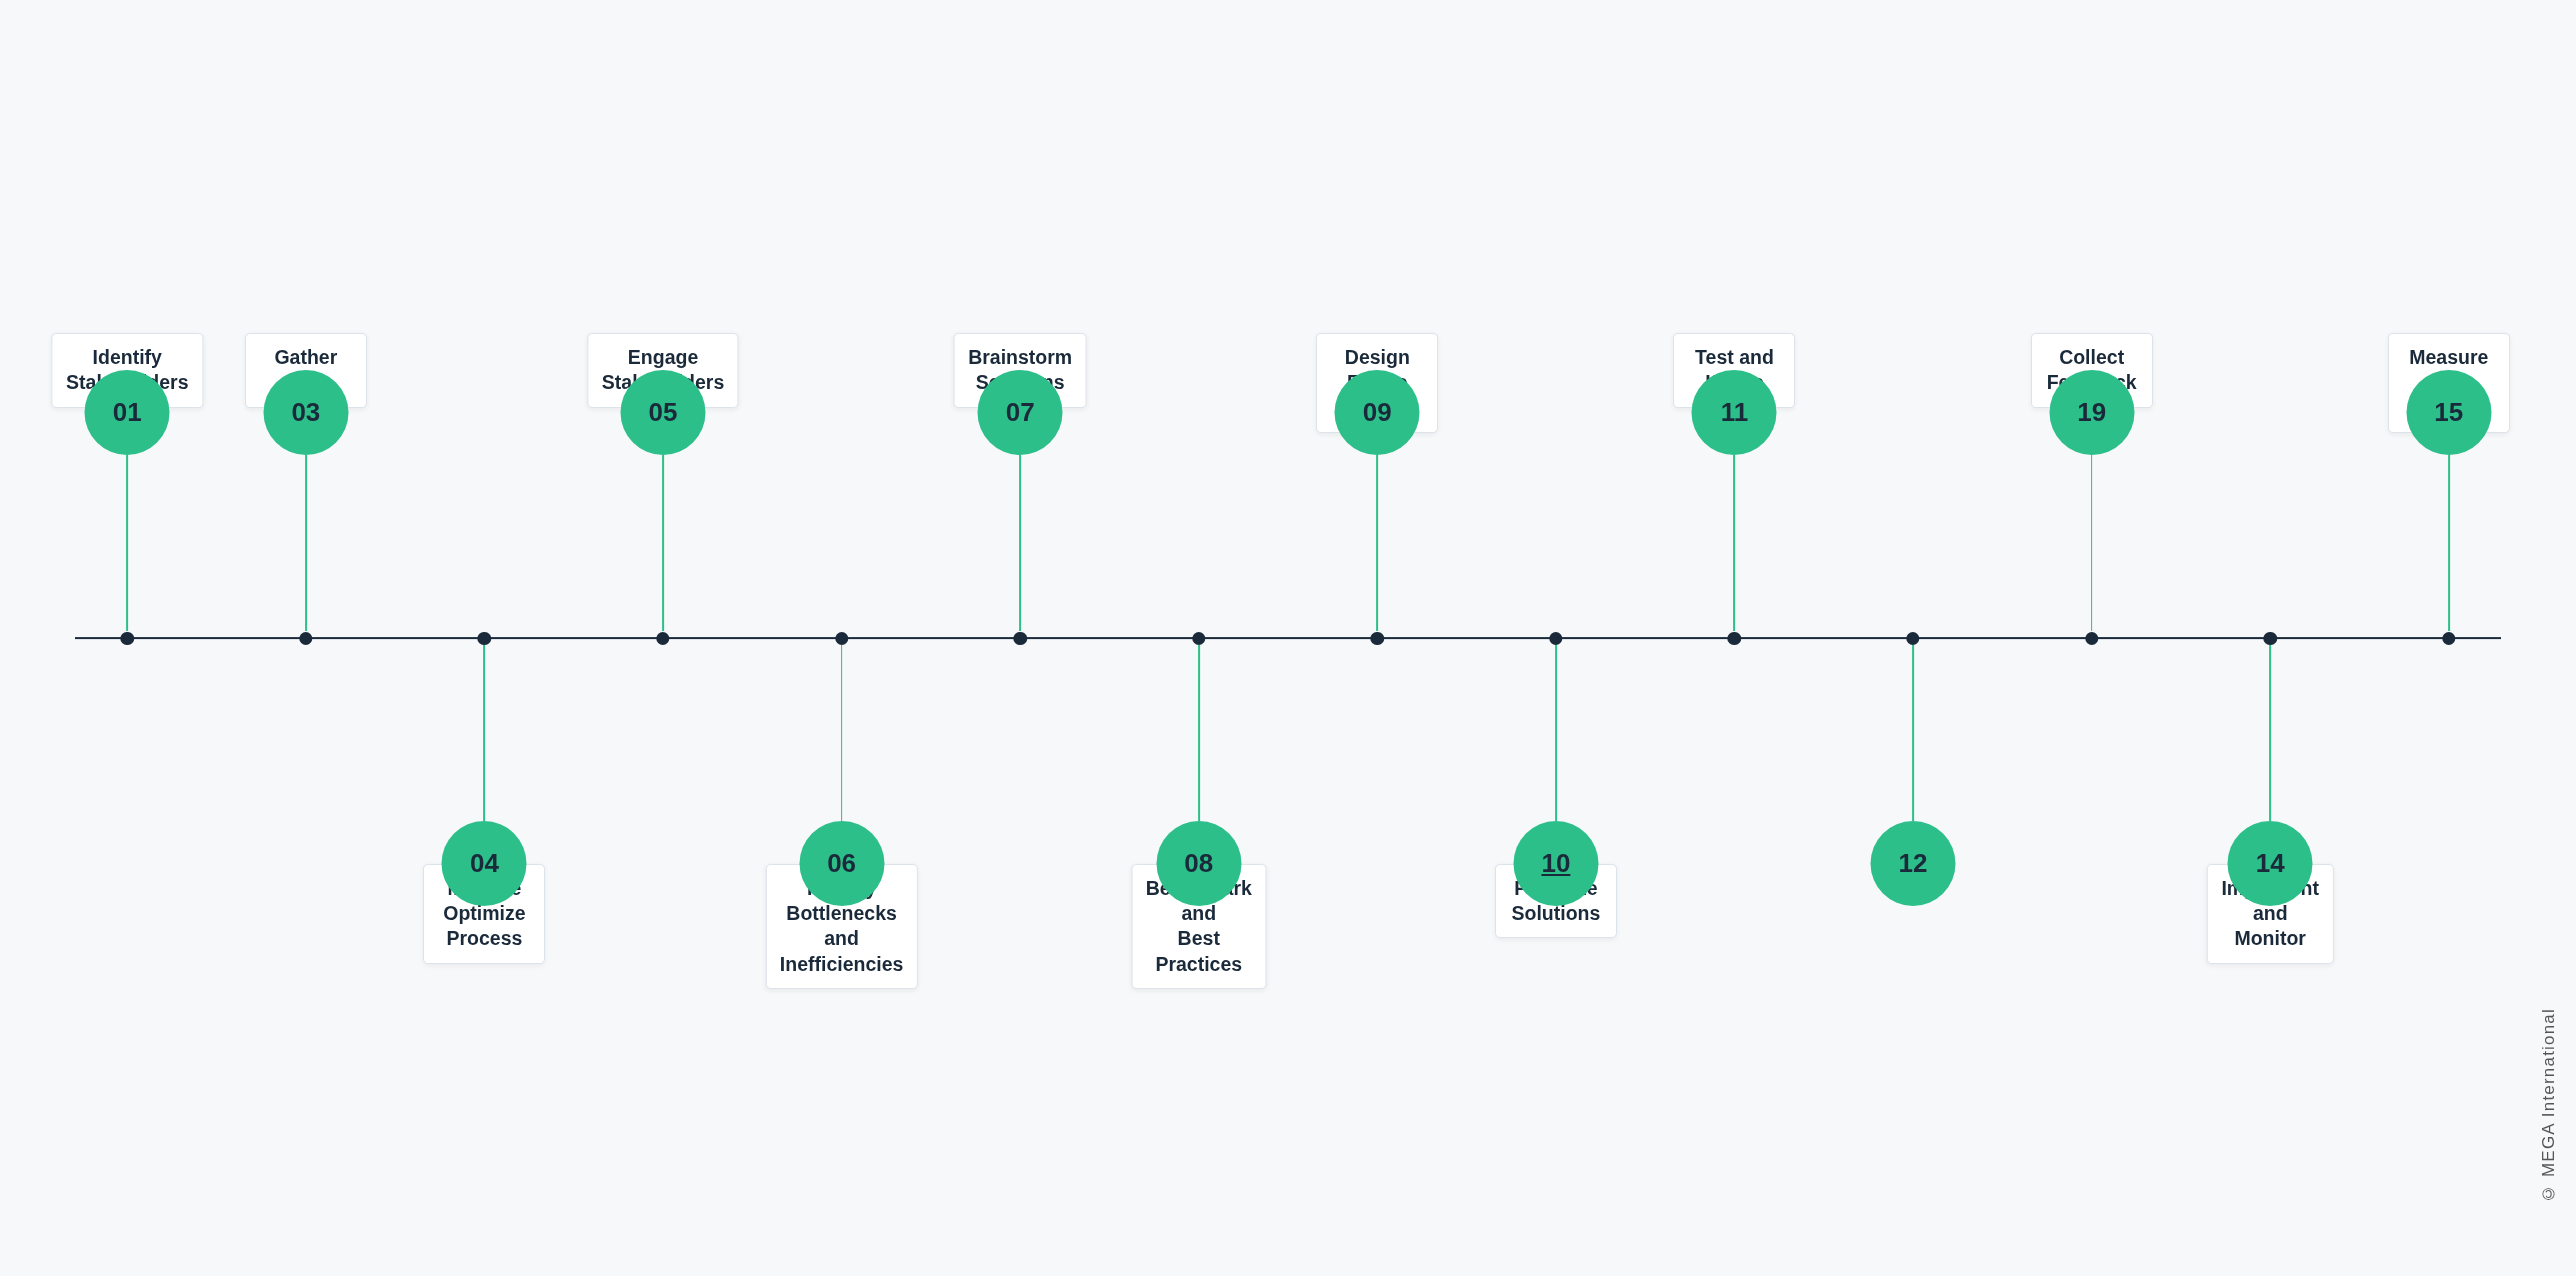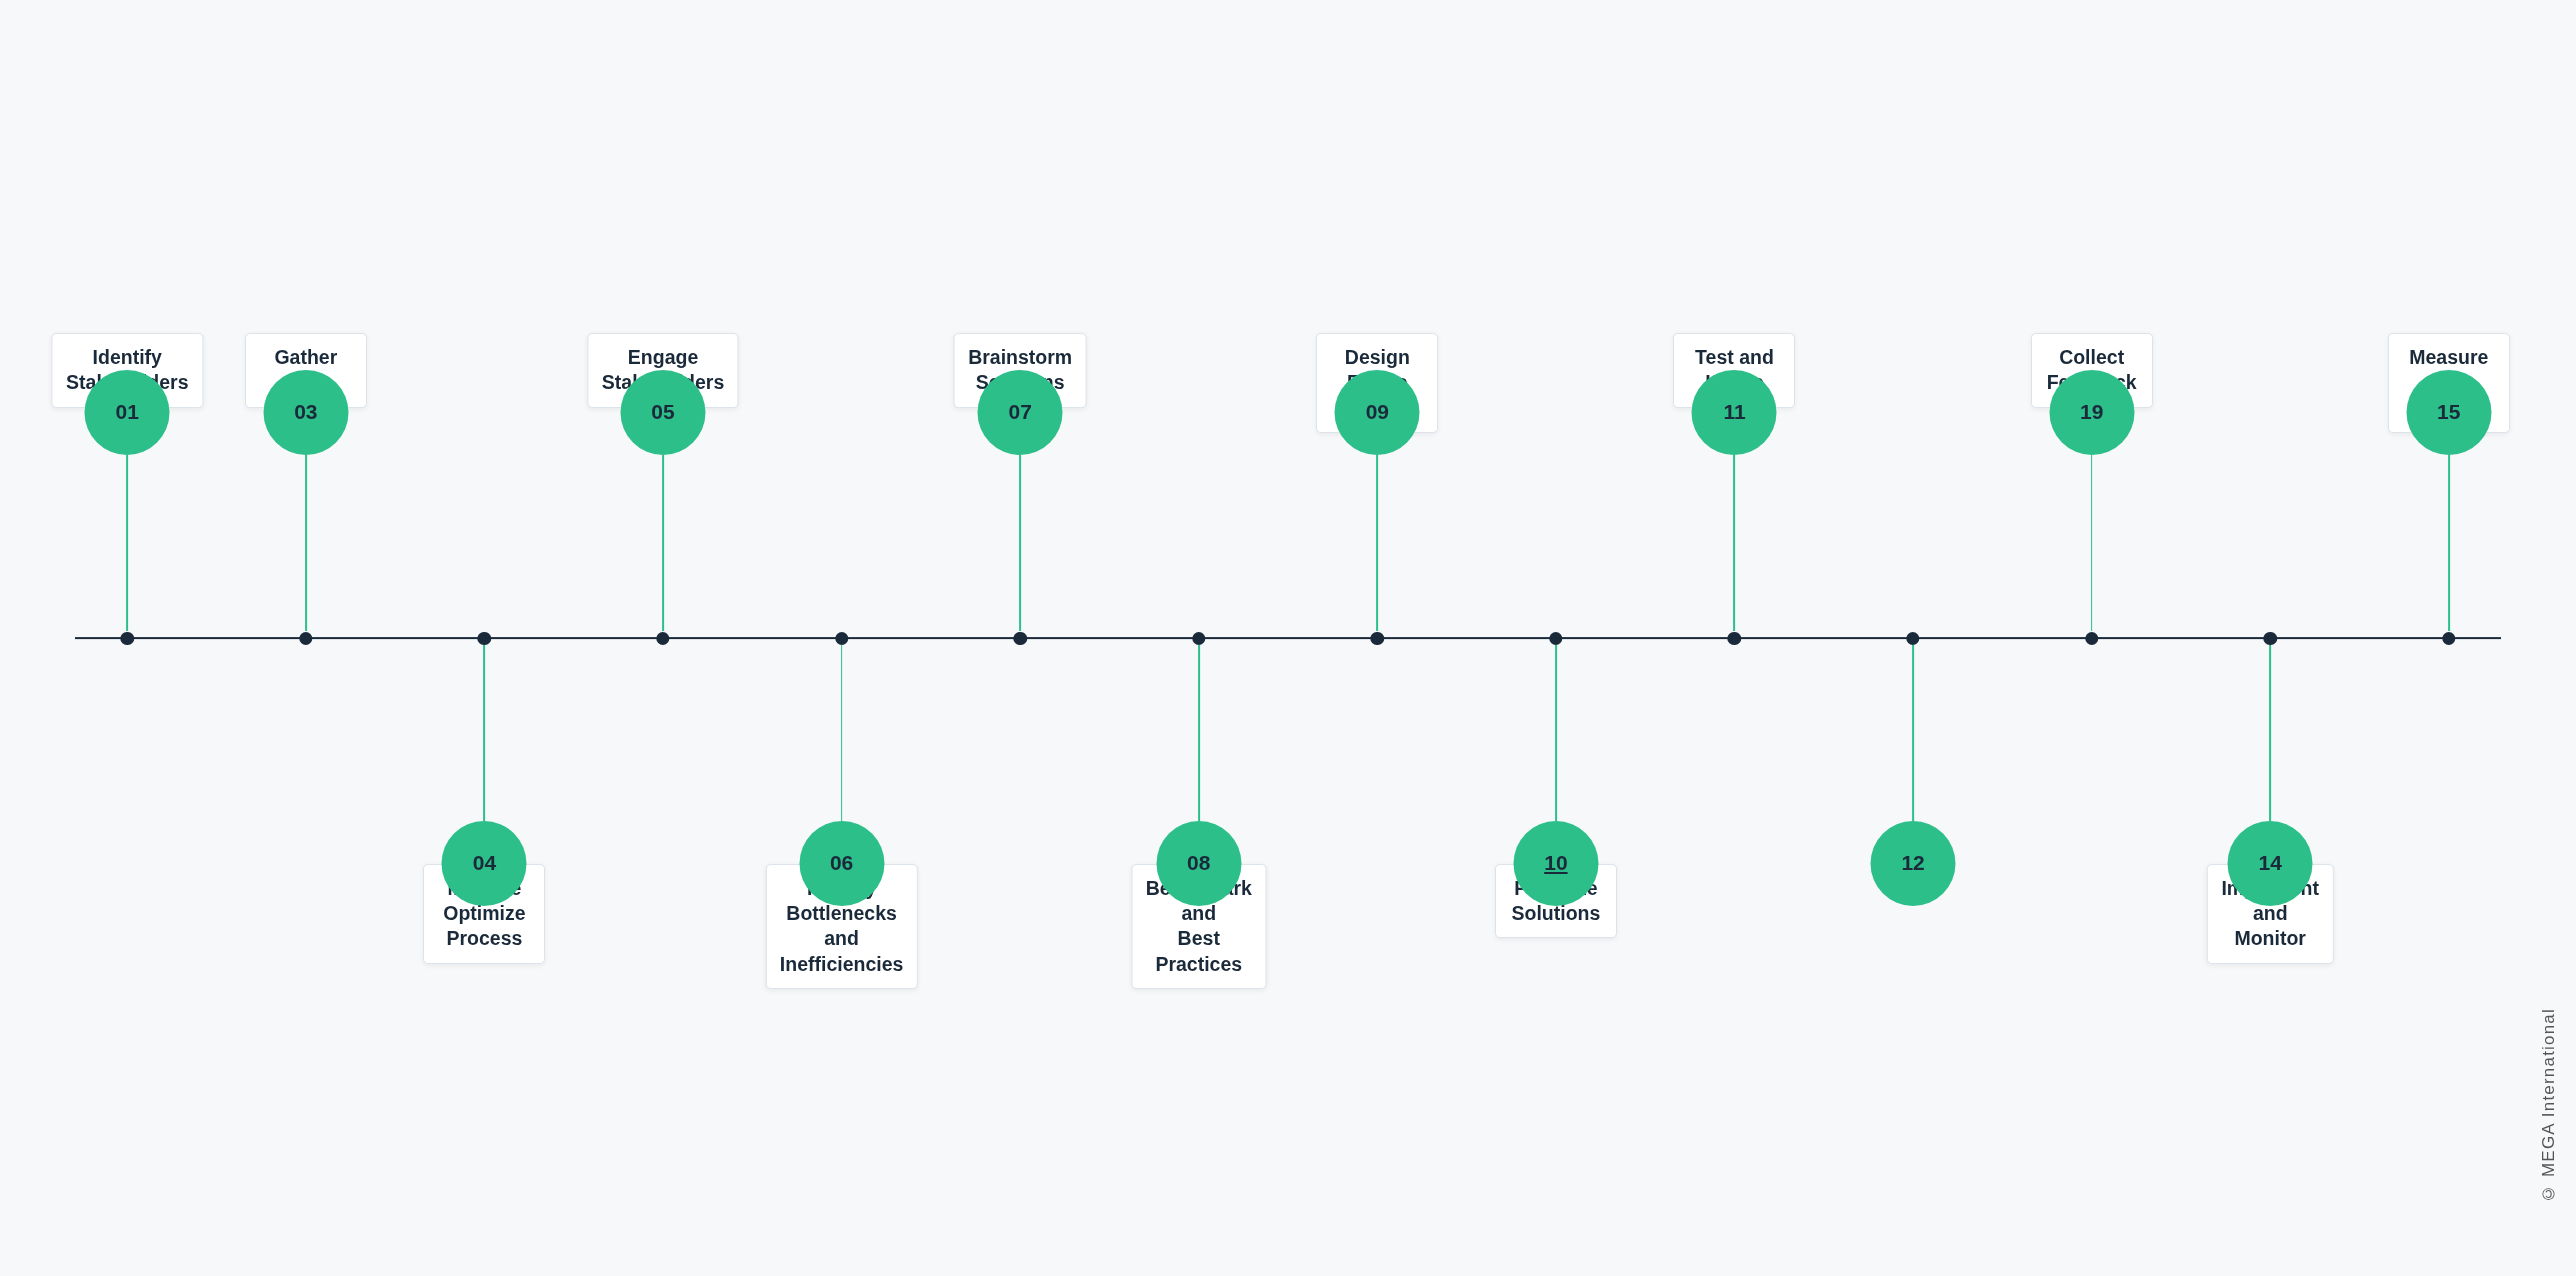--- a/index.html
+++ b/index.html
@@ -82,21 +82,21 @@
     }
 
     .circle {
       width: 85px;
       height: 85px;
       border-radius: 50%;
       background: #2dbf8a;
       display: flex;
       align-items: center;
       justify-content: center;
-      font-size: 21px;
+      font-size: 26px;
       font-weight: 700;
       color: #1a2a3a;
       z-index: 5;
       position: relative;
       flex-shrink: 0;
     }
 
     .dot {
       width: 13.4px;
       height: 13.4px;

